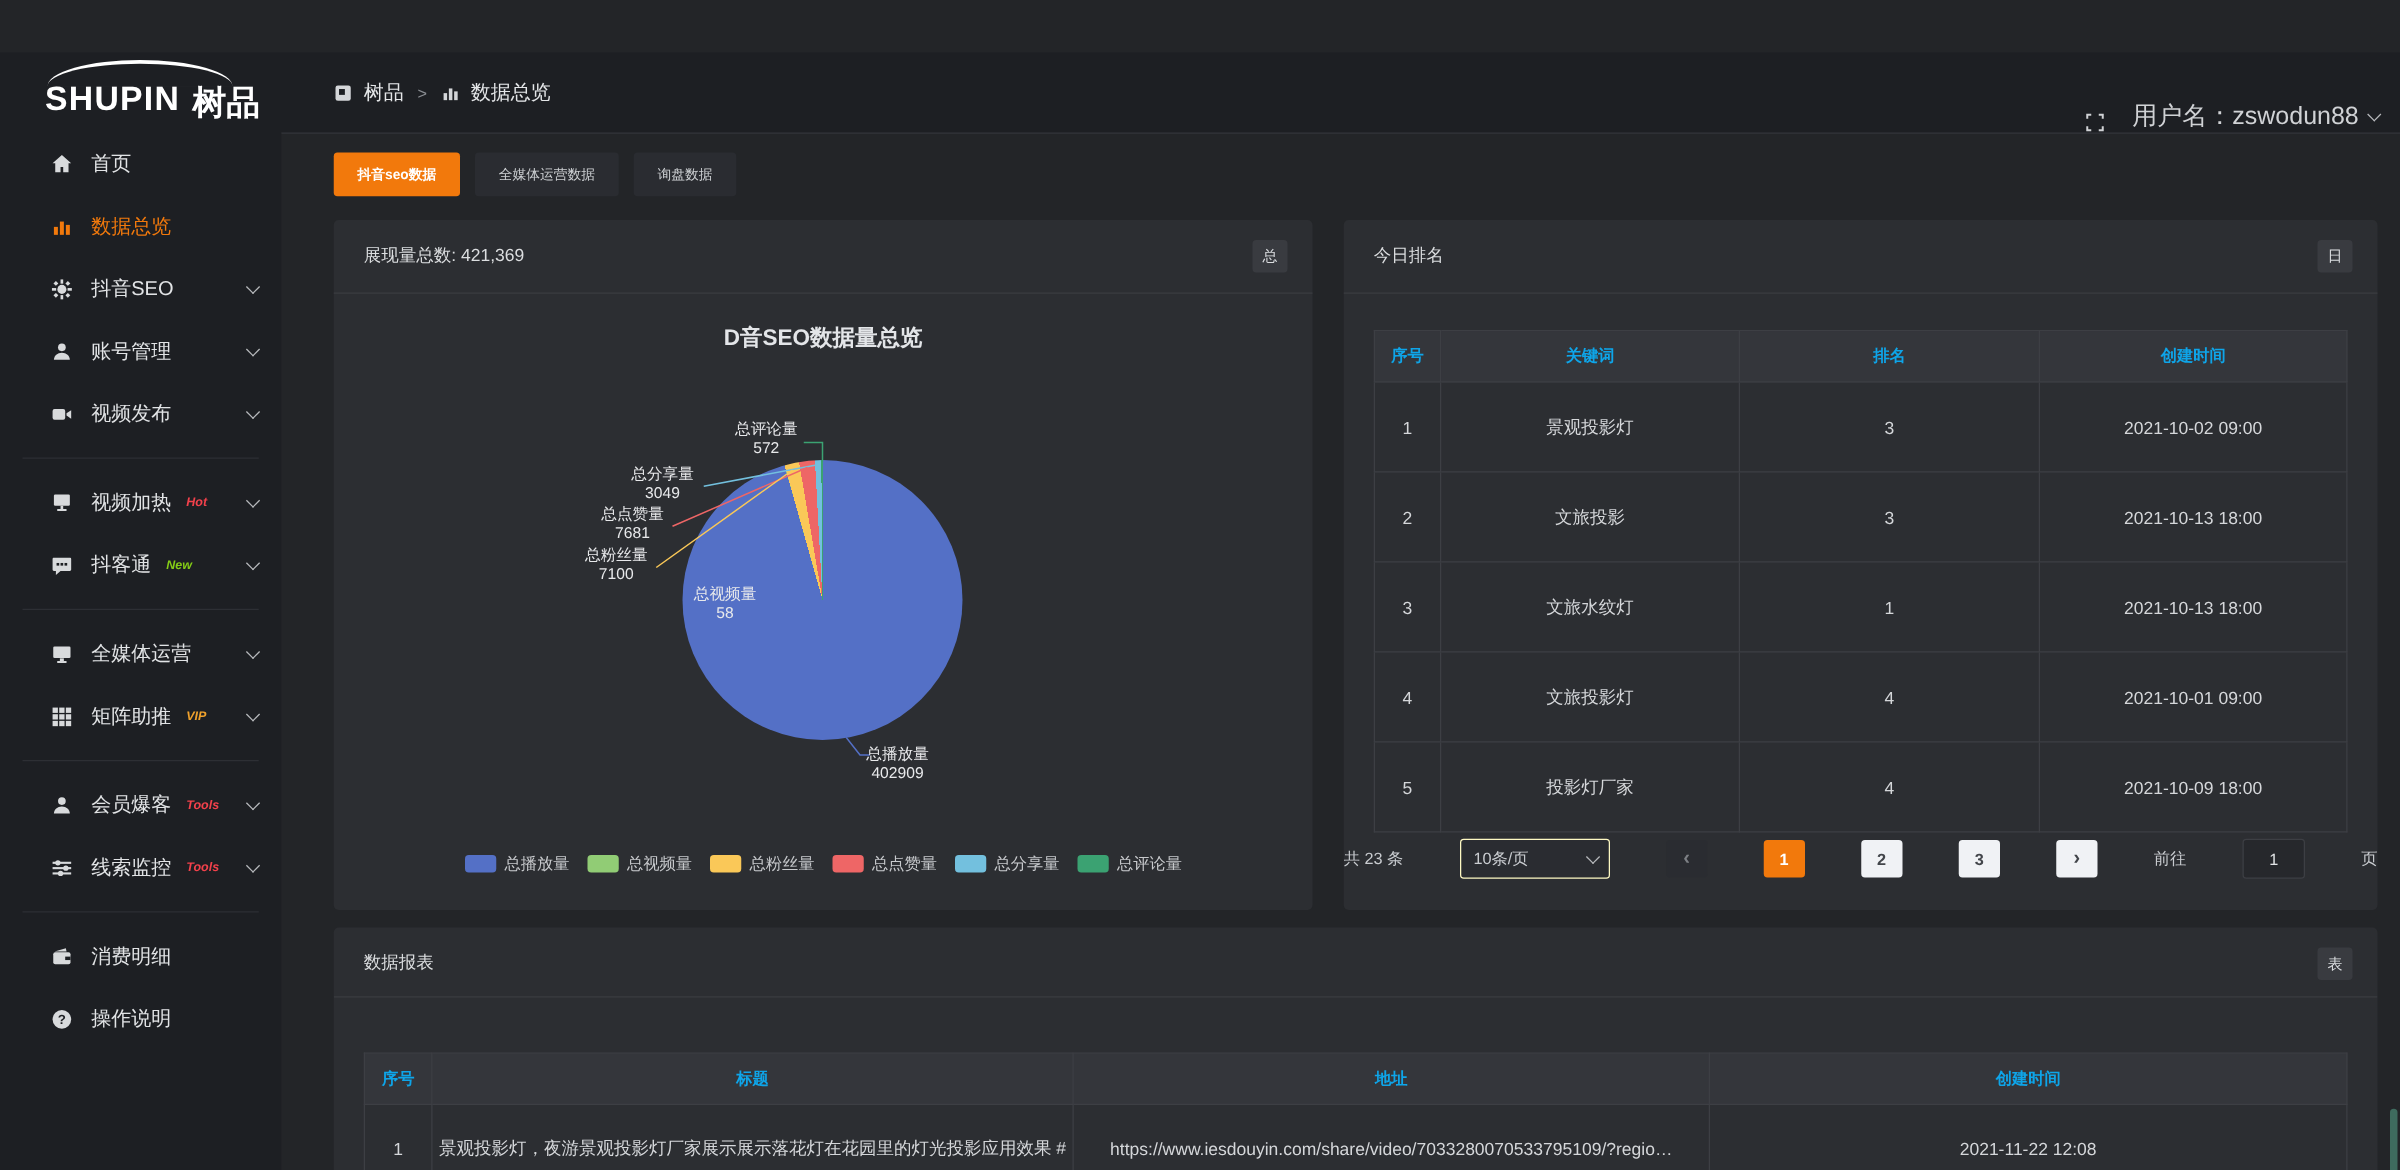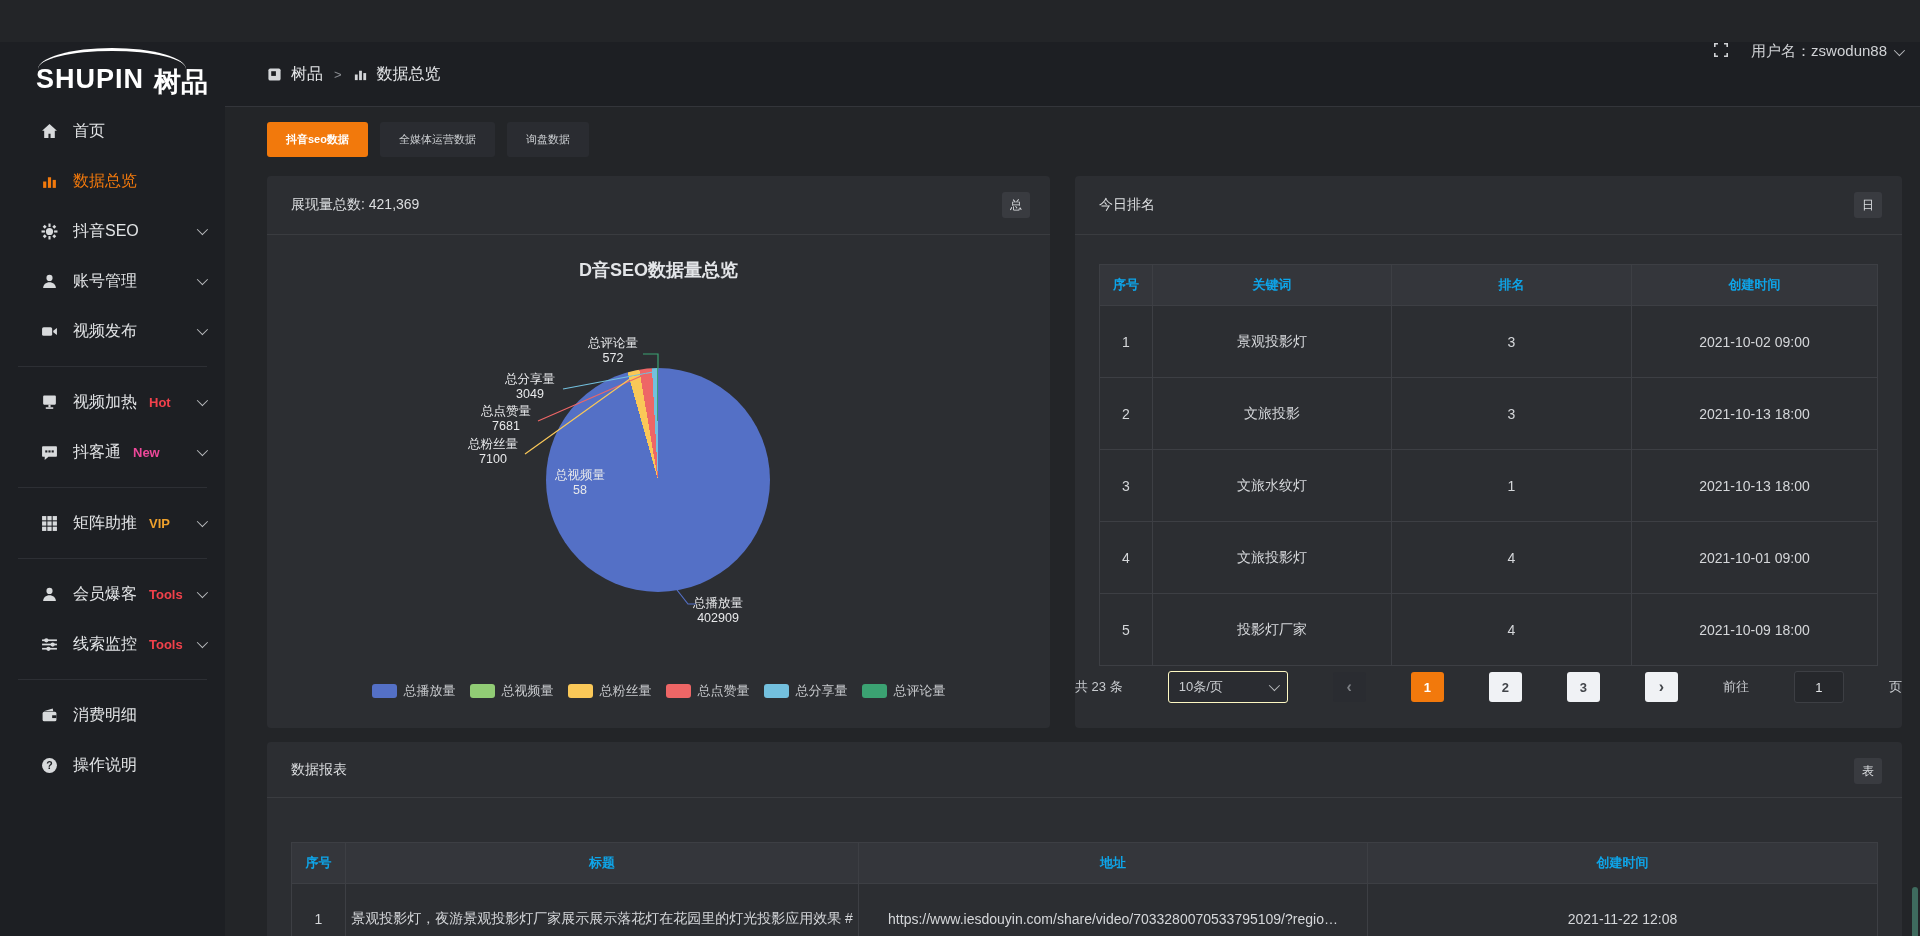--- a/index.html
+++ b/index.html
@@ -11,31 +11,31 @@
   .topbar{position:absolute;top:0;left:0;width:1920px;height:64px;background:#1d1f23;}
   .topbar-border{position:absolute;top:64px;left:225px;right:0;height:1px;background:#33353a;}
   .logo{position:absolute;left:36px;top:8px;width:190px;height:50px;color:#fff;}
   .logo-arc{position:absolute;left:2px;top:-2px;width:148px;height:18px;
             border-top:3px solid #fff;border-radius:50% 50% 0 0 / 100% 100% 0 0;}
   .logo-en{position:absolute;left:0;top:14px;font-size:27px;font-weight:800;letter-spacing:1px;color:#fff;}
   .logo-cn{position:absolute;left:118px;top:14px;font-size:27px;font-weight:800;color:#fff;}
   .breadcrumb{position:absolute;left:267px;top:0;height:64px;display:flex;align-items:center;gap:9px;color:#e4e6e8;font-size:16px;}
   .bc-sep{color:#8a8d92;font-size:13px;margin:0 2px;}
   .bc-ic{display:inline-flex;color:#d4d6d9;}
-  .top-right{position:absolute;right:18px;top:0;height:64px;display:flex;align-items:flex-start;gap:22px;color:#d0d2d5;font-size:15px;}
+  .top-right{position:absolute;right:18px;top:0;height:64px;display:flex;align-items:flex-end;gap:22px;color:#d0d2d5;font-size:20px;}
   .user-wrap{display:flex;align-items:center;gap:7px;}
   .chev{display:inline-block;width:7px;height:7px;border-right:1.6px solid #b8babd;border-bottom:1.6px solid #b8babd;transform:rotate(45deg) translateY(-2px);}
 
   
   .sidebar{position:absolute;top:64px;left:0;width:225px;height:872px;background:#1d1f23;}
   .side-item{position:relative;height:50px;display:flex;align-items:center;padding-left:40px;
              color:#e2e4e6;font-size:16px;cursor:pointer;}
   .side-item .ic{display:inline-flex;width:18px;justify-content:center;margin-right:15px;color:#d8dadc;}
   .side-item.active,.side-item.active .ic{color:#f2790c;}
-  .side-badge{font-size:13px;font-weight:bold;margin-left:12px;}
+  .side-badge{font-size:10px;font-style:italic;font-weight:bold;margin-left:12px;}
   .side-chev{position:absolute;right:20px;}
   .side-div{height:1px;background:#2d2f34;margin:10px 18px;}
 
   
   .tabs{position:absolute;left:267px;top:80px;display:flex;gap:12px;}
   .tab{height:35px;padding:0 19px;display:flex;align-items:center;border-radius:3px;
        background:#2a2c31;color:#cdd0d3;font-size:11px;cursor:pointer;}
   .tab.active{background:#f2790c;color:#fff;font-weight:bold;}
 
   
@@ -220,26 +220,37 @@
     <div class="side-item">
       <span class="ic">
           <svg width="17" height="17" viewBox="0 0 16 16" fill="currentColor">
             <path d="M2 2h12c.6 0 1 .4 1 1v8c0 .6-.4 1-1 1H7l-3.5 3v-3H2c-.6 0-1-.4-1-1V3c0-.6.4-1 1-1z"></path>
             <rect x="4" y="6" width="2" height="2" fill="#1d1f23"></rect>
             <rect x="7" y="6" width="2" height="2" fill="#1d1f23"></rect>
             <rect x="10" y="6" width="2" height="2" fill="#1d1f23"></rect>
           </svg>
         </span>
       <span>抖客通</span>
-      <span class="side-badge" style="color: #ec4899;">New</span>
+      <span class="side-badge" style="color: #84cc16;">New</span>
       <span class="chev side-chev"></span>
     </div>
 
     <div class="side-div"></div>
 
+    <div class="side-item">
+      <span class="ic">
+          <svg width="17" height="17" viewBox="0 0 16 16" fill="currentColor">
+            <rect x="1.5" y="2" width="13" height="8.8" rx="1"></rect>
+            <rect x="6.5" y="11" width="3" height="2"></rect>
+            <rect x="4.5" y="13" width="7" height="1.5"></rect>
+          </svg>
+        </span>
+      <span>全媒体运营</span>
+      <span class="chev side-chev"></span>
+    </div>
 
     <div class="side-item">
       <span class="ic">
           <svg width="17" height="17" viewBox="0 0 16 16" fill="currentColor">
             <rect x="1" y="1" width="4" height="4"></rect>
             <rect x="6" y="1" width="4" height="4"></rect>
             <rect x="11" y="1" width="4" height="4"></rect>
             <rect x="1" y="6" width="4" height="4"></rect>
             <rect x="6" y="6" width="4" height="4"></rect>
             <rect x="11" y="6" width="4" height="4"></rect>

